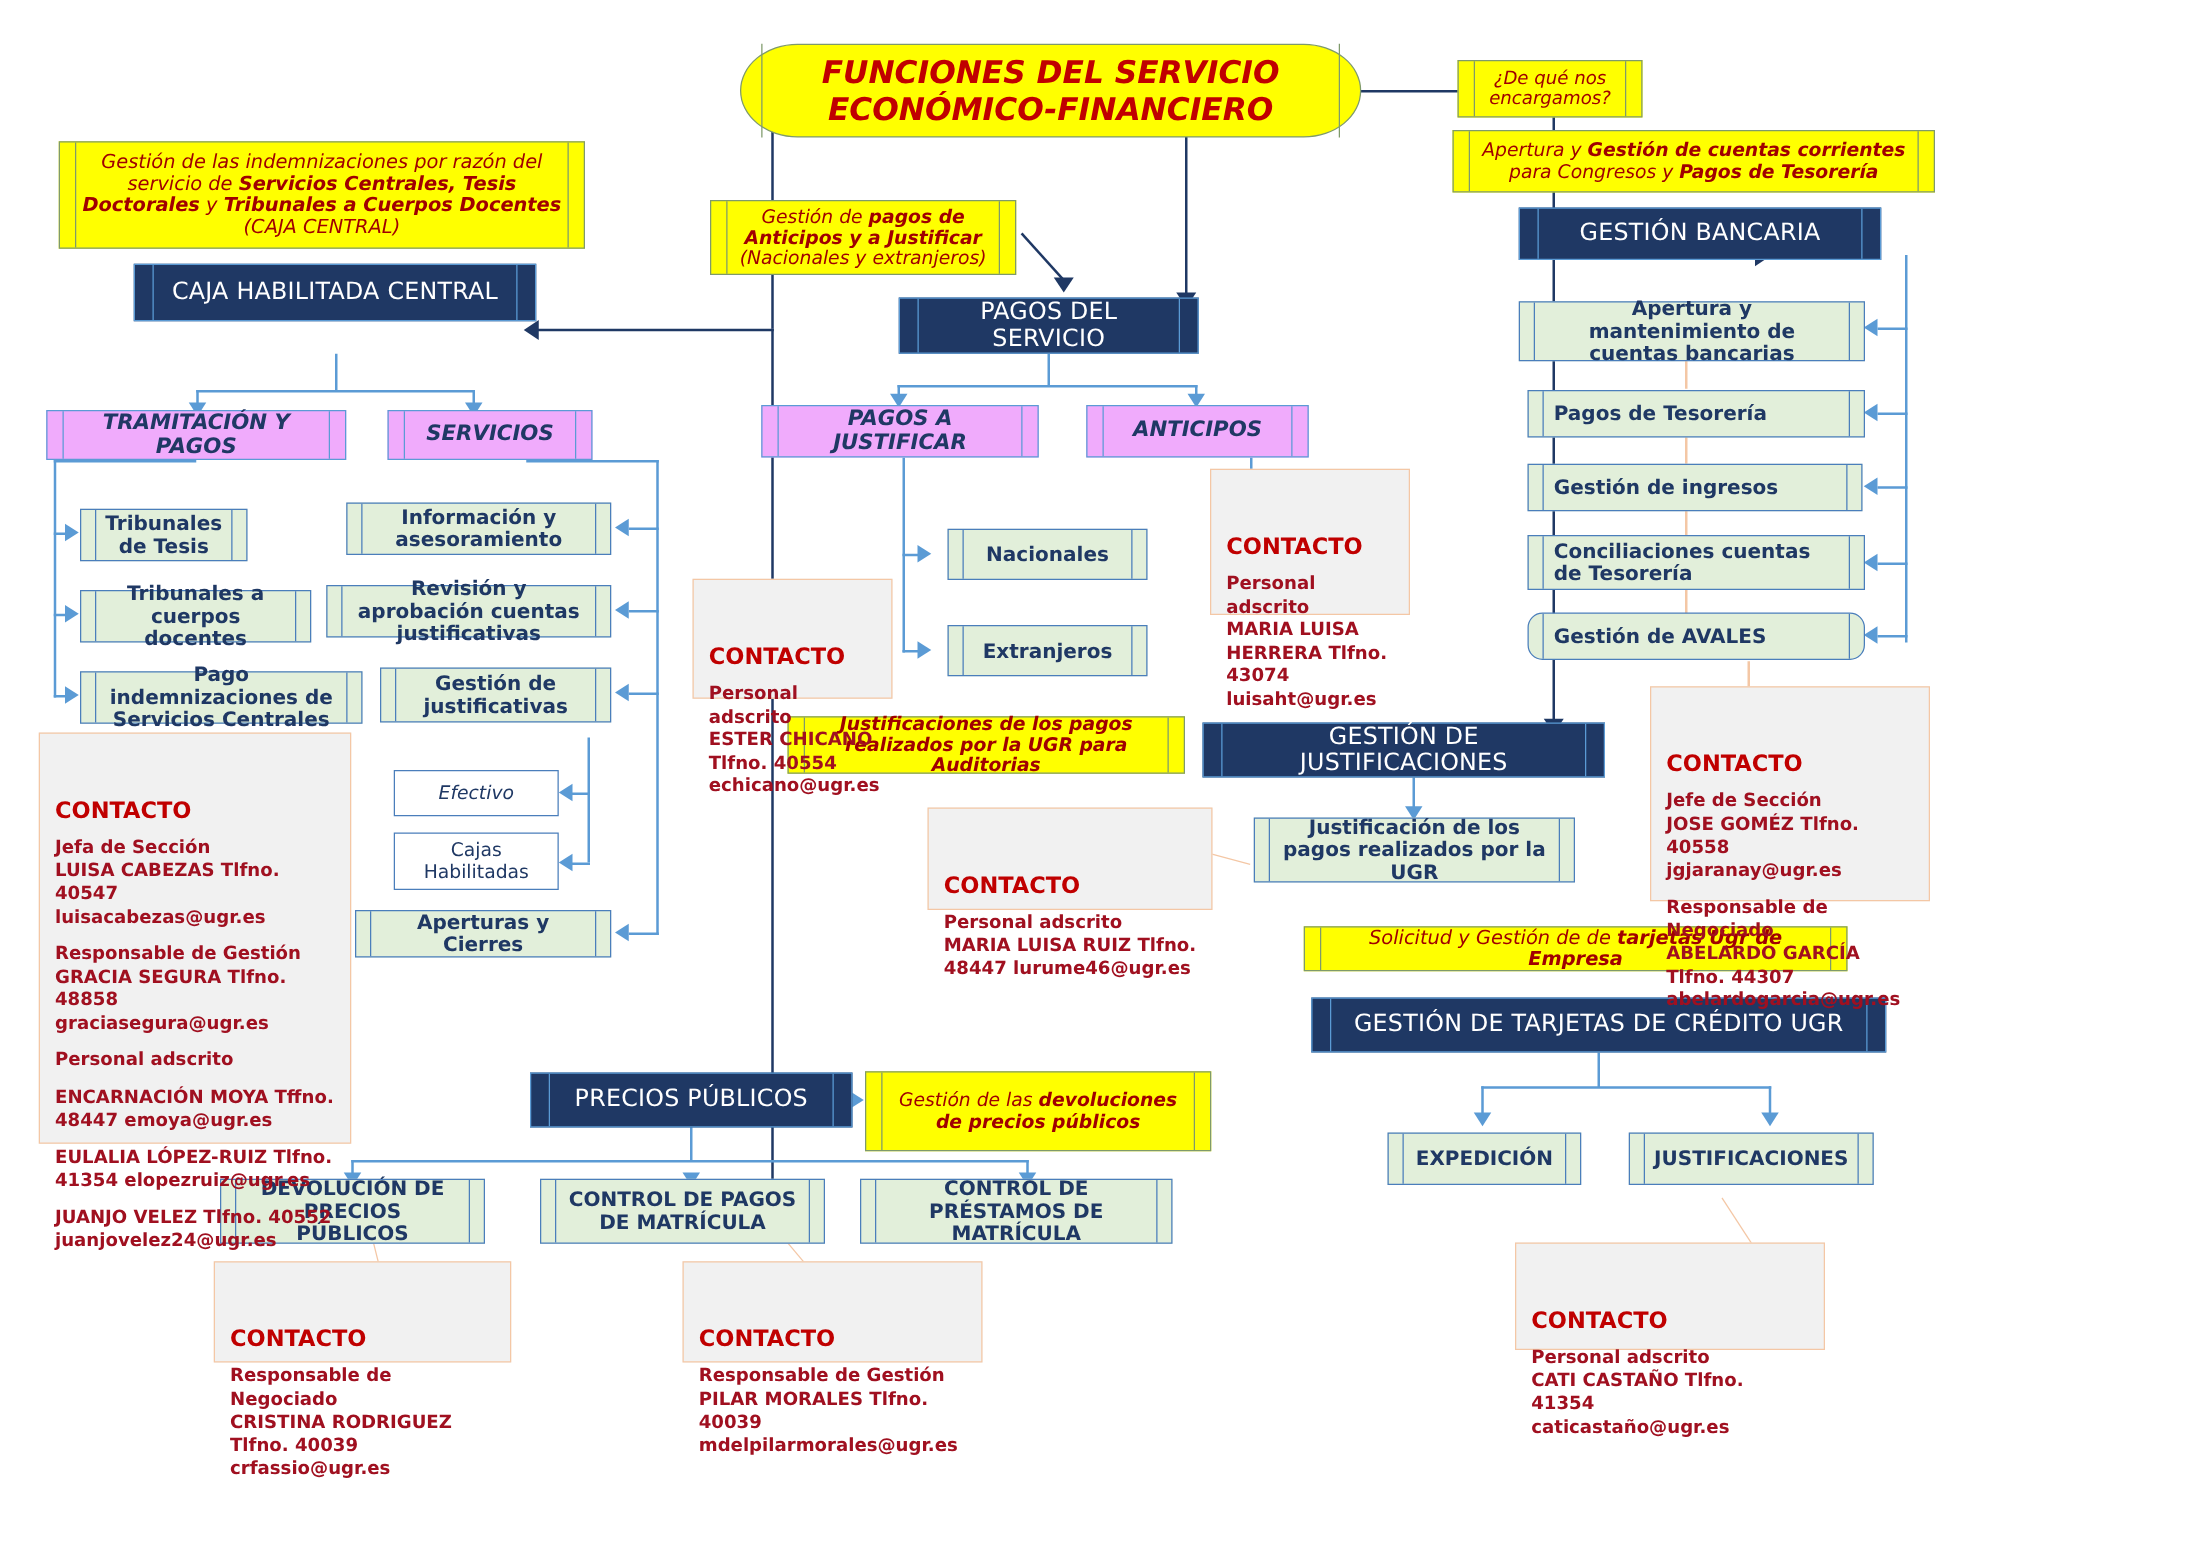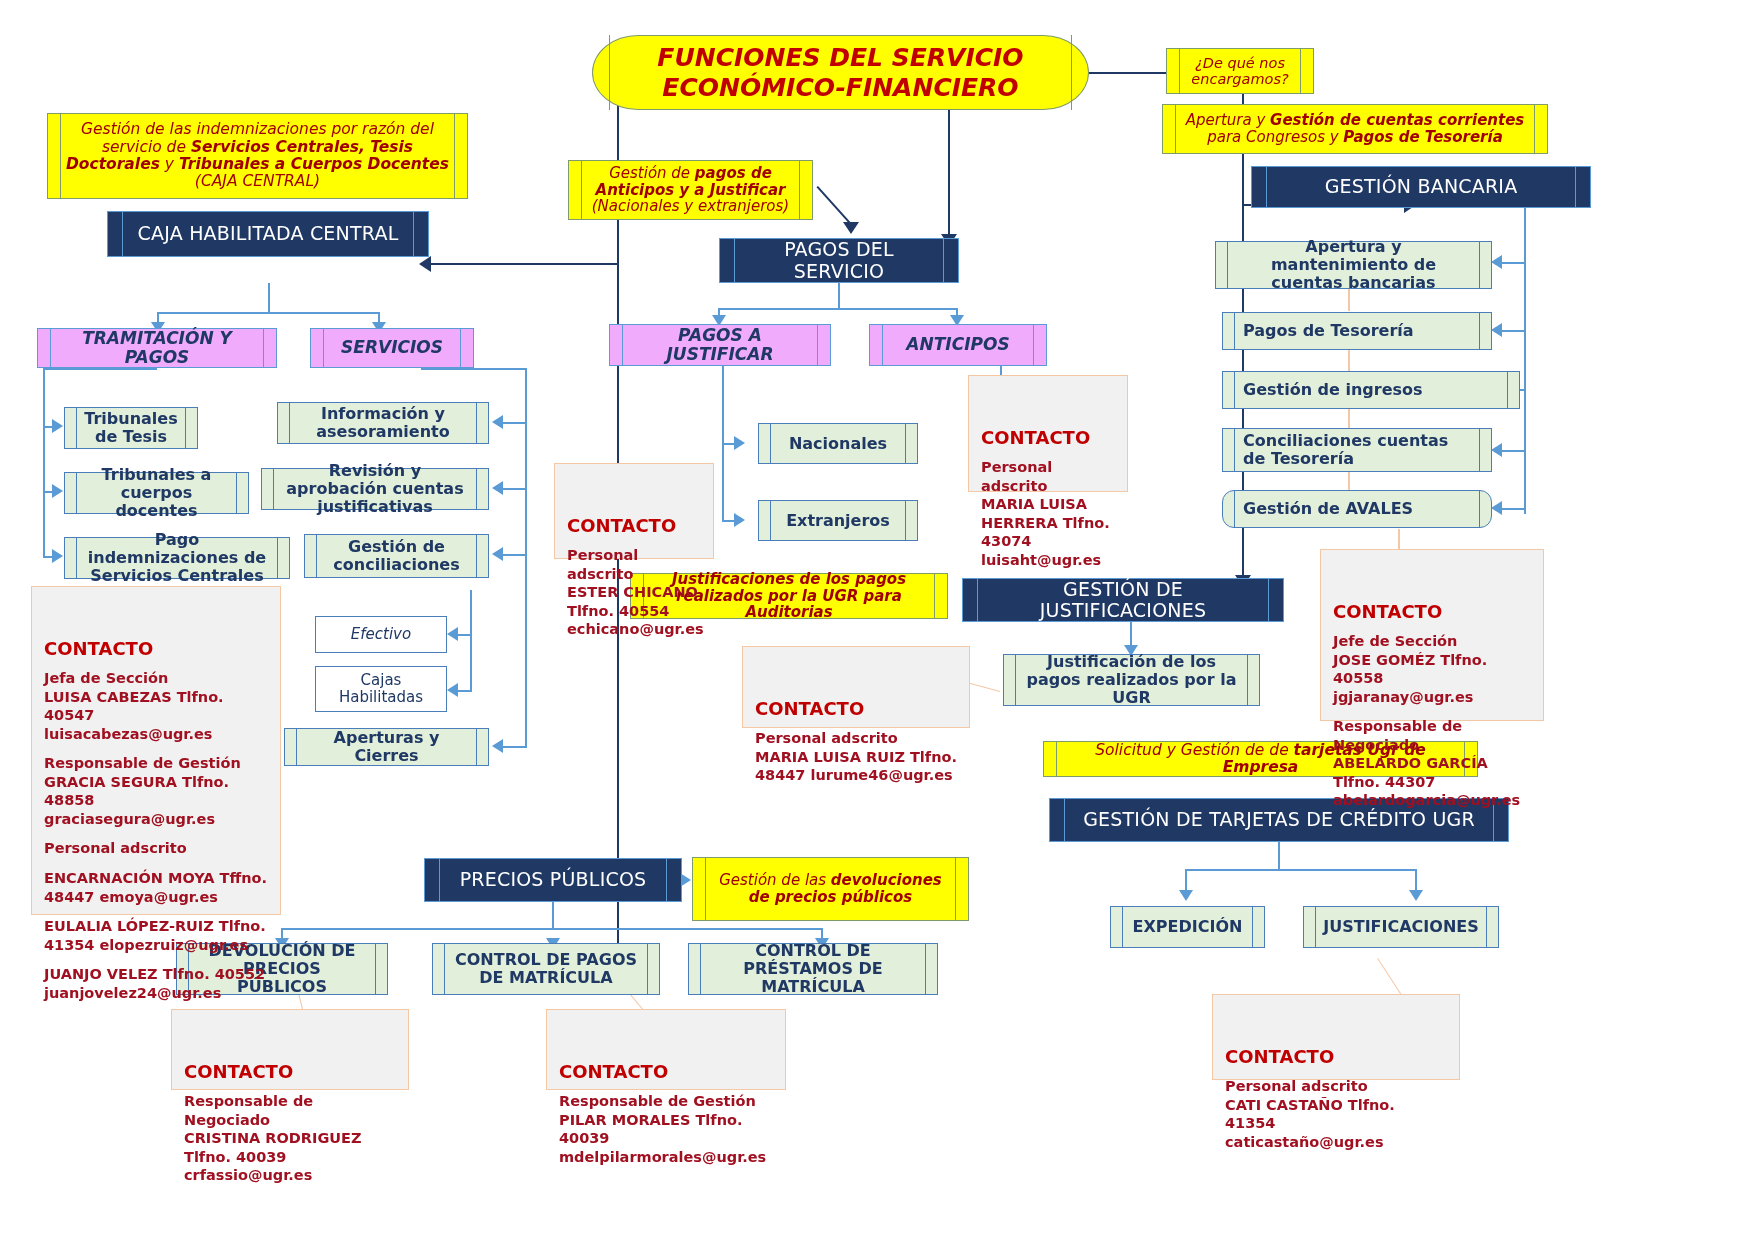--- a/index.html
+++ b/index.html
@@ -257,21 +257,21 @@
 
   <div class="node lgreen" style="left:277px;top:402px;width:212px;height:42px;">
     <span>Información y asesoramiento</span>
   </div>
 
   <div class="node lgreen" style="left:261px;top:468px;width:228px;height:42px;">
     <span>Revisión y aprobación cuentas justificativas</span>
   </div>
 
   <div class="node lgreen" style="left:304px;top:534px;width:185px;height:44px;">
-    <span>Gestión de conciliaciones</span>
+    <span>Gestión de justificativas</span>
   </div>
 
   <div class="node white" style="left:315px;top:616px;width:132px;height:37px;font-style:italic;">
     <span>Efectivo</span>
   </div>
 
   <div class="node white" style="left:315px;top:666px;width:132px;height:46px;">
     <span>Cajas Habilitadas</span>
   </div>
 
@@ -300,33 +300,33 @@
   </div>
 
   <div class="node navy" style="left:962px;top:578px;width:322px;height:44px;">
     <span>GESTIÓN DE JUSTIFICACIONES</span>
   </div>
 
   <div class="node lgreen" style="left:1003px;top:654px;width:257px;height:52px;">
     <span>Justificación de los pagos realizados por la UGR</span>
   </div>
 
-  <div class="node navy" style="left:1215px;top:166px;width:340px;height:42px;margin-left:36px;">
+  <div class="node navy" style="left:1215px;top:166px;width:290px;height:42px;">
     <span>GESTIÓN BANCARIA</span>
   </div>
 
   <div class="node lgreen" style="left:1215px;top:241px;width:277px;height:48px;">
     <span>Apertura y mantenimiento de cuentas bancarias</span>
   </div>
 
   <div class="node lgreen" style="left:1222px;top:312px;width:270px;height:38px;text-align:left;justify-content:flex-start;">
     <span>Pagos de Tesorería</span>
   </div>
 
-  <div class="node lgreen" style="left:1222px;top:371px;width:298px;height:38px;text-align:left;justify-content:flex-start;">
+  <div class="node lgreen" style="left:1222px;top:371px;width:268px;height:38px;text-align:left;justify-content:flex-start;">
     <span>Gestión de ingresos</span>
   </div>
 
   <div class="node lgreen" style="left:1222px;top:428px;width:270px;height:44px;text-align:left;justify-content:flex-start;">
     <span>Conciliaciones cuentas de Tesorería</span>
   </div>
 
   <div class="node lgreen" style="left:1222px;top:490px;width:270px;height:38px;text-align:left;justify-content:flex-start;border-radius:12px;">
     <span>Gestión de AVALES</span>
   </div>

